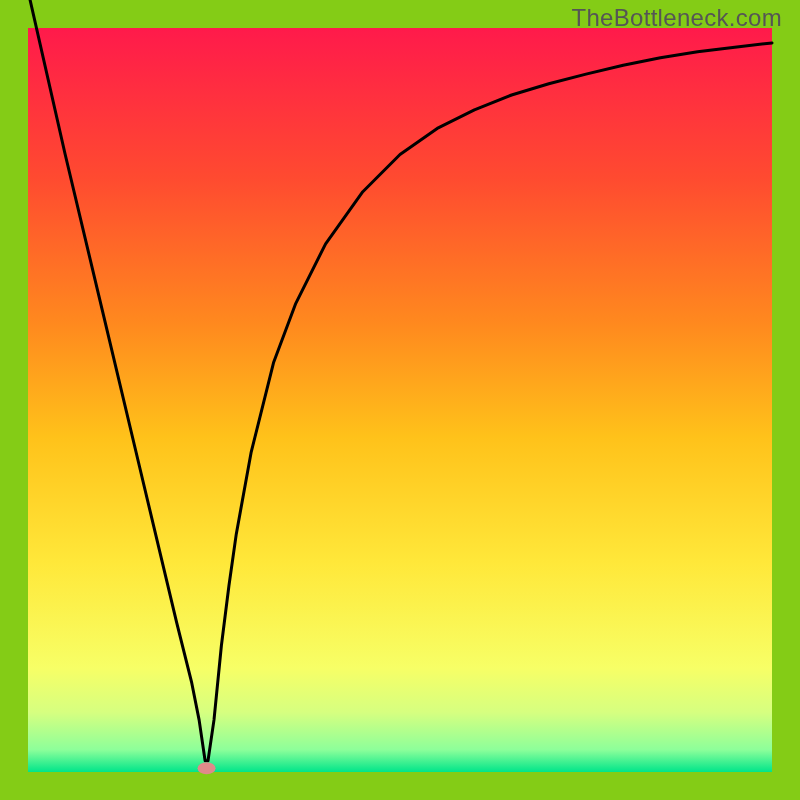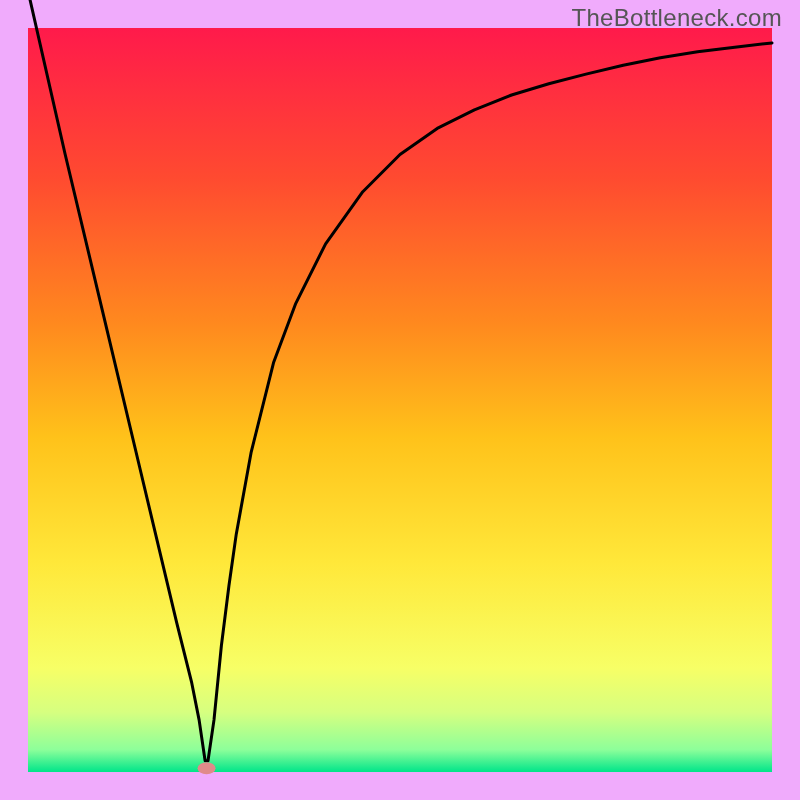--- a/index.html
+++ b/index.html
@@ -7,21 +7,21 @@
   padding: 0;
   width: 800px;
   height: 800px;
   background: #000;
   font-family: Arial, Helvetica, sans-serif;
 }
 .frame {
   position: relative;
   width: 800px;
   height: 800px;
-  background: #f0abfc;
+  background: #84cc16;
 }
 .watermark {
   position: absolute;
   top: 4px;
   right: 18px;
   color: #555;
   font-size: 24px;
   font-weight: 500;
   letter-spacing: 0.3px;
   user-select: none;

